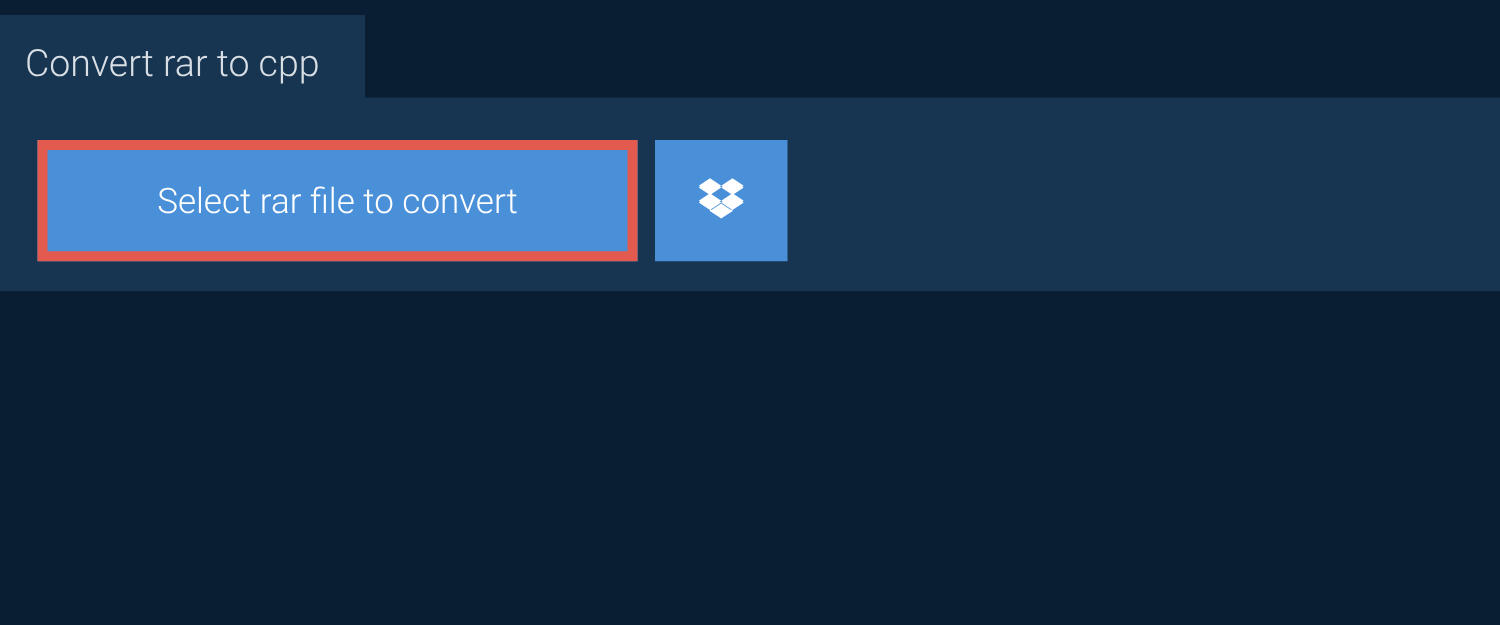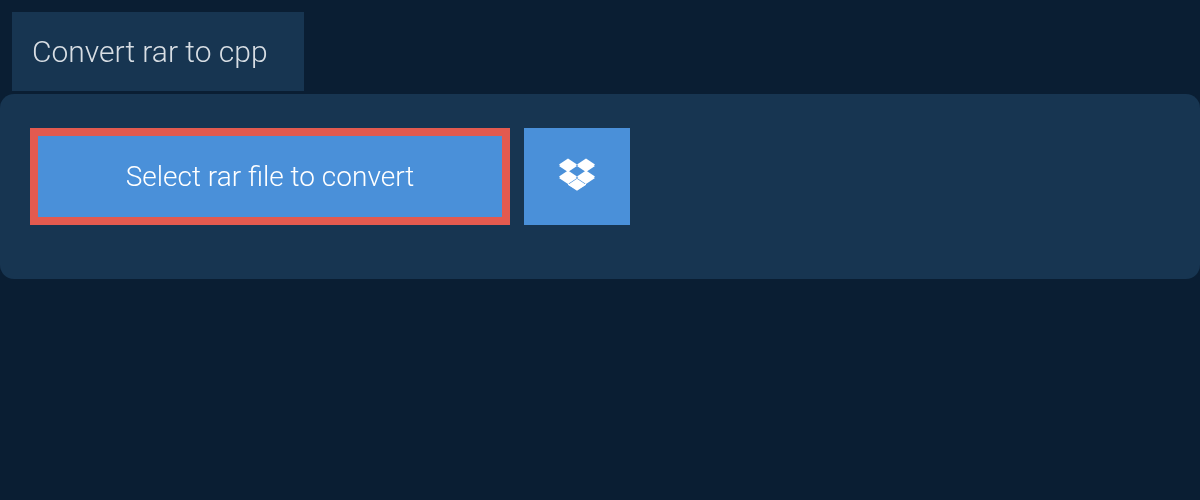--- a/index.html
+++ b/index.html
@@ -10,38 +10,37 @@
     body {
       width: 1200px;
       height: 500px;
       background: #0a1e33;
       font-family: -apple-system, BlinkMacSystemFont, "Segoe UI", Roboto, "Helvetica Neue", Arial, sans-serif;
       position: relative;
     }
     .tab-container {
       position: absolute;
       top: 12px;
-      left: 12px;
+      left: 0;
     }
     .tab {
       background: #173551;
       color: #d8dee4;
       font-size: 30px;
       font-weight: 300;
       padding: 22px 36px 22px 20px;
       display: inline-block;
     }
     .panel {
       position: absolute;
-      top: 94px;
+      top: 78px;
       left: 0;
       right: 0;
       background: #173551;
-      padding: 34px 30px 54px 30px;
-      border-radius: 14px;
+      padding: 34px 30px 24px 30px;
     }
     .button-row {
       display: flex;
       gap: 14px;
       align-items: stretch;
     }
     .select-button {
       background: #4a90d9;
       border: 8px solid #e35a4f;
       color: #ffffff;

